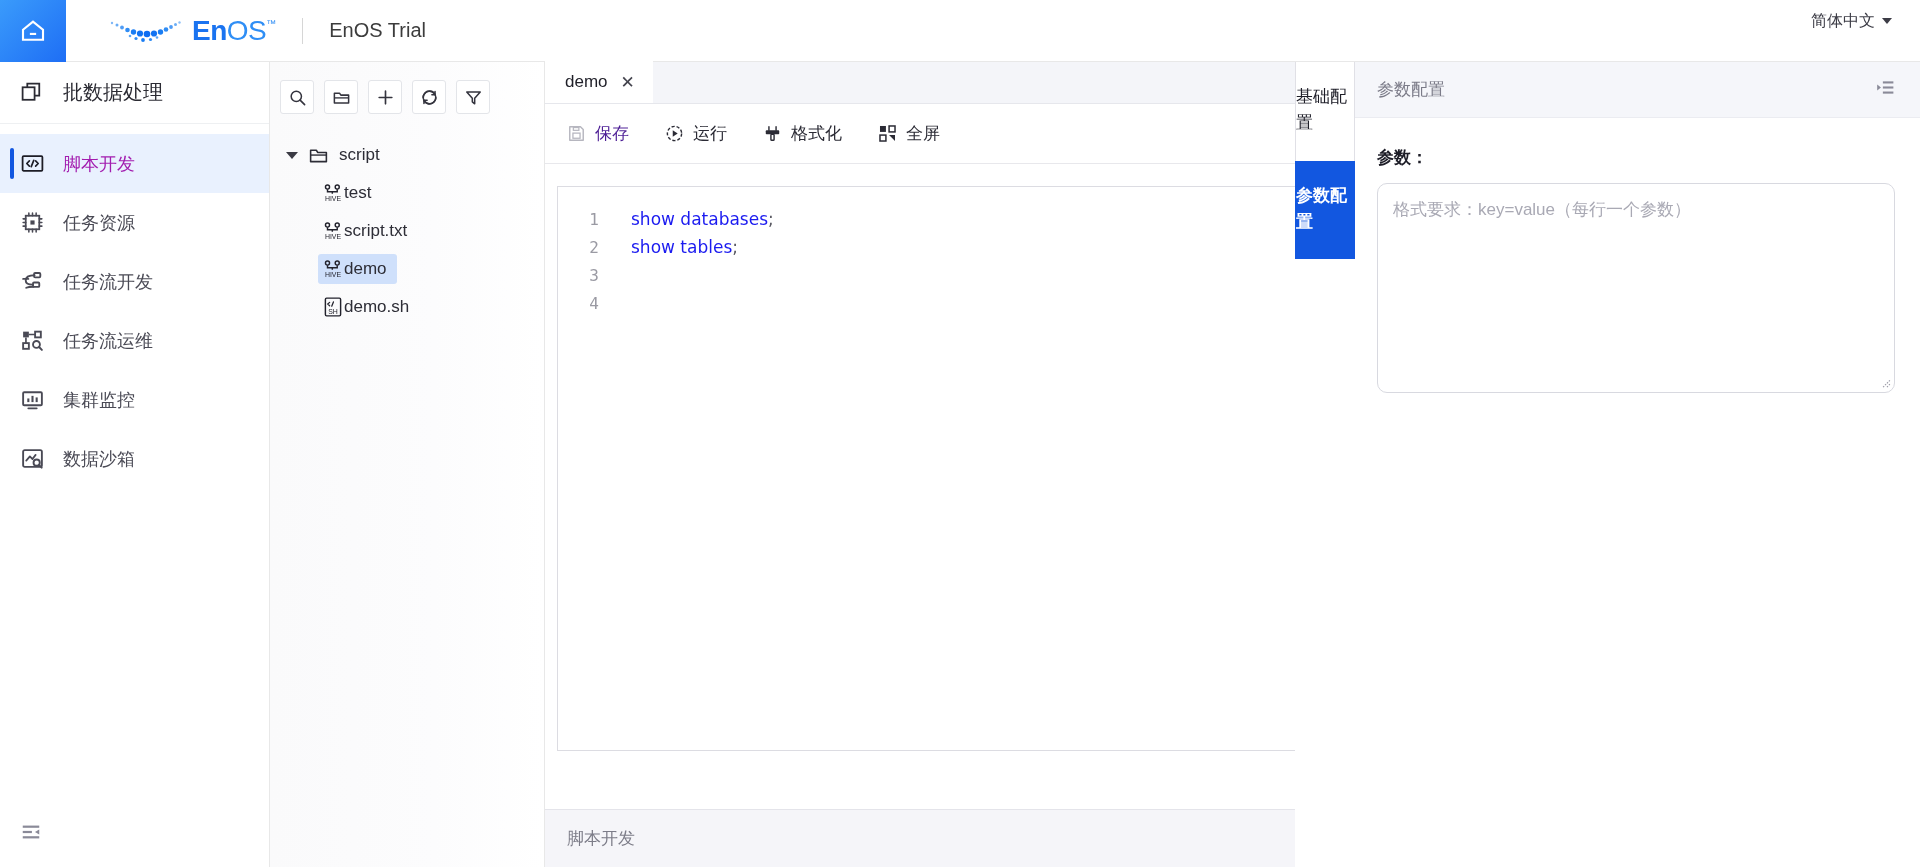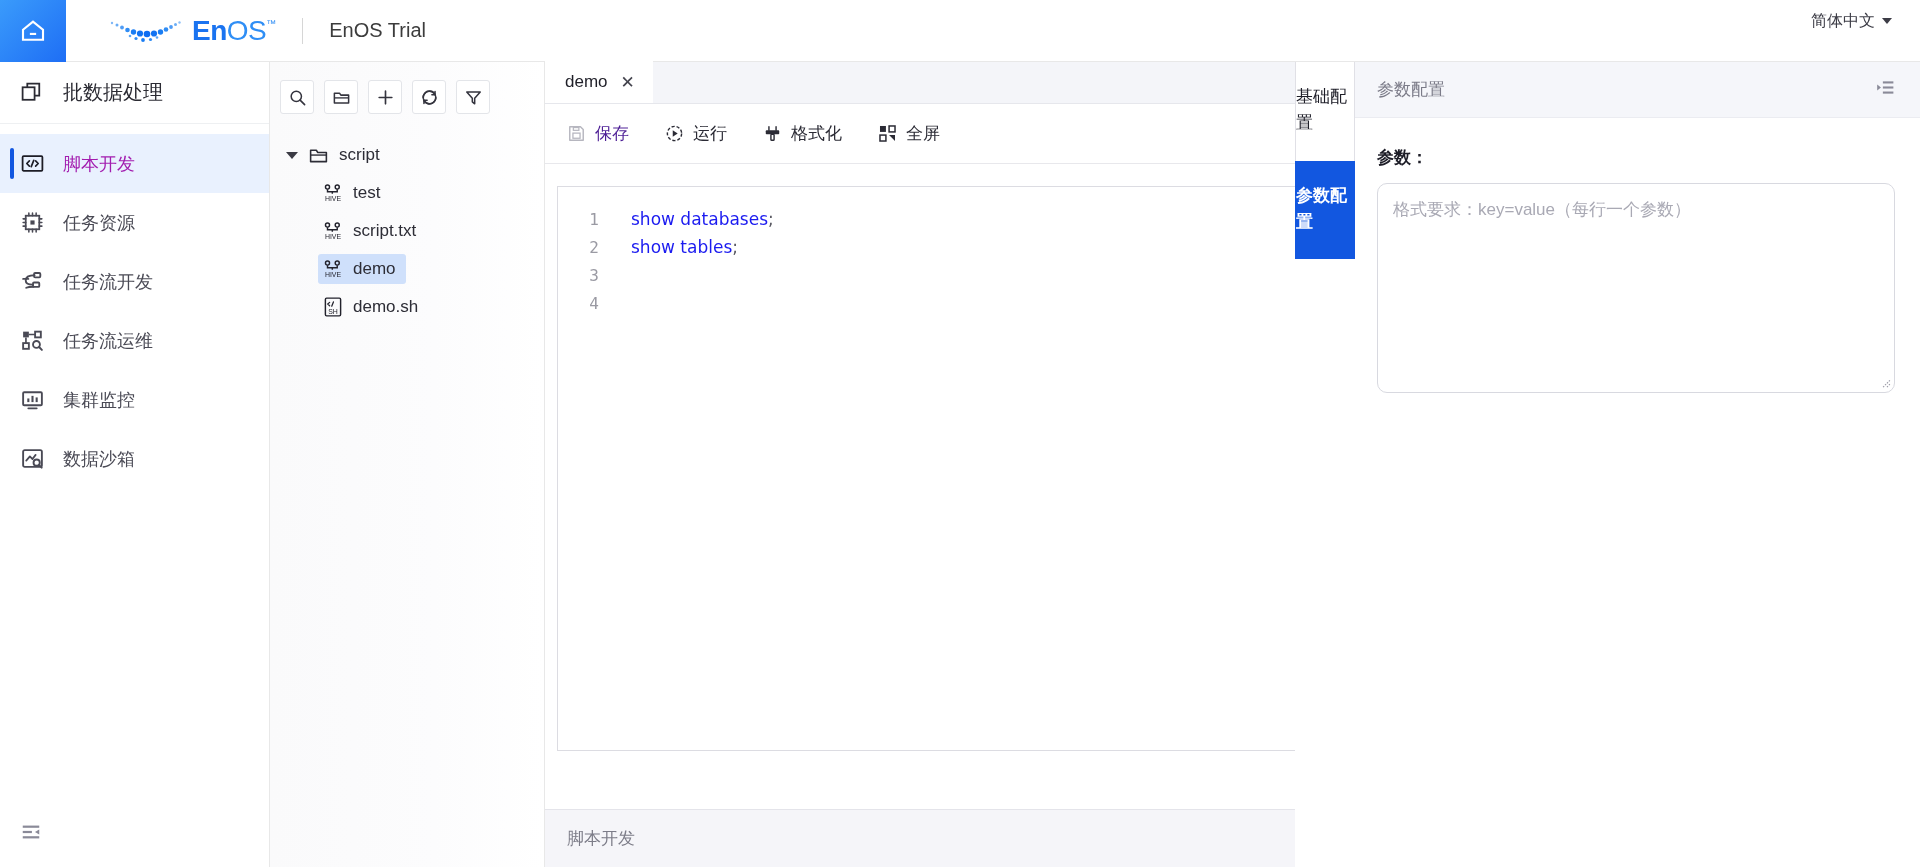--- a/index.html
+++ b/index.html
@@ -90,21 +90,21 @@
     font-size: 17px; color: #2d2d36;
   }
   .ft-root { padding-left: 16px; gap: 10px; }
   .ft-caret {
     width: 0; height: 0; border-left: 6px solid transparent;
     border-right: 6px solid transparent; border-top: 7px solid #3a3a44;
     flex: none;
   }
   .ft-child { padding-left: 48px; gap: 11px; }
   .ft-child .ft-hit {
-    display: flex; align-items: center; gap: 9px; padding: 4px 10px 4px 4px;
+    display: flex; align-items: center; gap: 0; padding: 4px 10px 4px 4px;
     border-radius: 3px;
   }
   .ft-child.selected .ft-hit { background: #cfe0fb; }
 
   
   .editor {
     position: absolute; top: 62px; left: 545px; width: 808px; height: 805px;
     background: #fff; border-right: 1px solid #d9d9de;
   }
   .tabbar {

